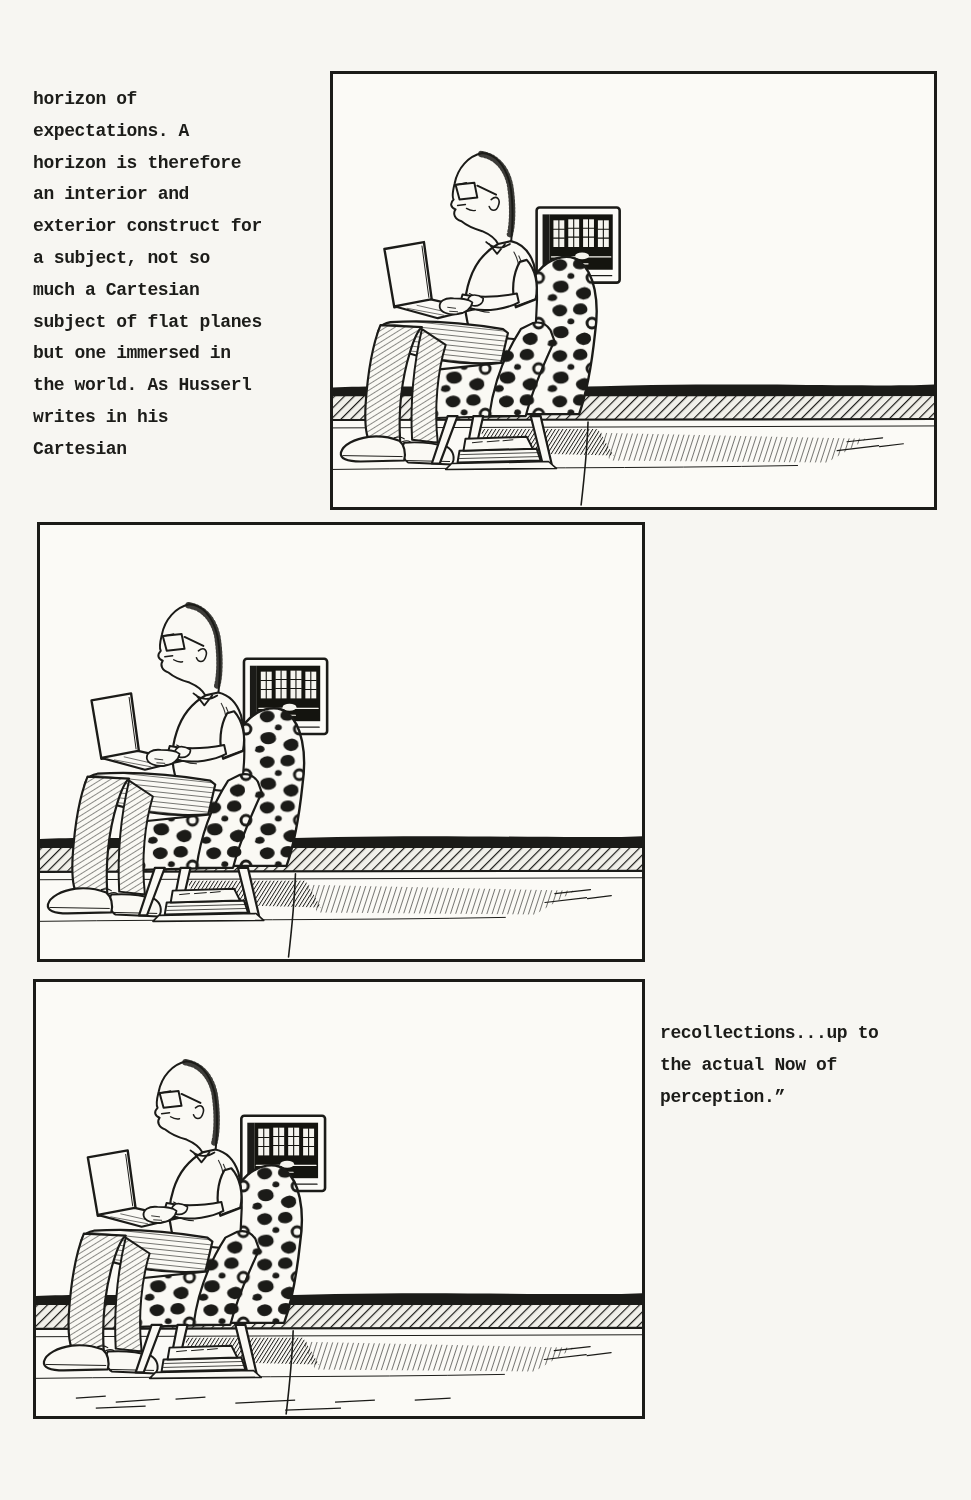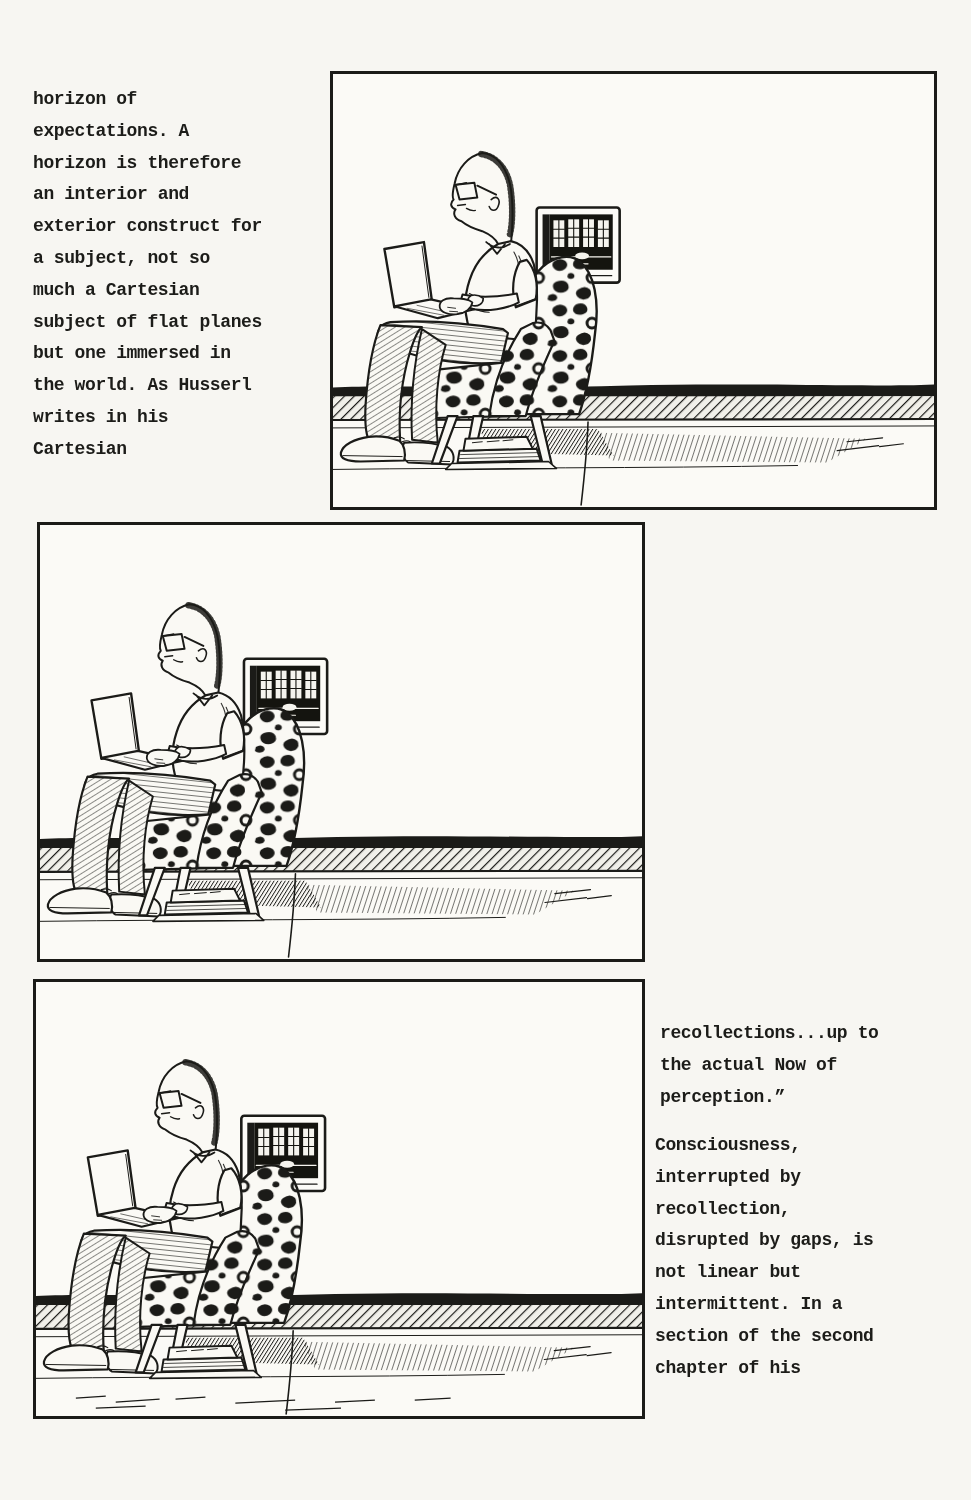--- a/index.html
+++ b/index.html
@@ -192,28 +192,20 @@
 
   <section class="panel" id="panel-2">
     <svg viewBox="0 0 608 438" preserveAspectRatio="none">
       <use href="#scene" xlink:href="#scene"></use>
     </svg>
   </section>
 
   <div class="caption" id="cap-3a">recollections...up to
 the actual Now of
 perception.”</div>
-  <div class="caption" id="cap-3b">Consciousness,
-interrupted by
-recollection,
-disrupted by gaps, is
-not linear but
-intermittent. In a
-section of the second
-chapter of his</div>
 
   <section class="panel" id="panel-3">
     <svg viewBox="0 0 608 438" preserveAspectRatio="none">
       <use href="#scene" xlink:href="#scene"></use>
       <path d="M40,420 l30,-2 M80,424 l44,-3 M140,421 l30,-2 M200,425 l60,-3 M300,424 l40,-2 M380,422 l36,-2 M60,430 l50,-2 M250,432 l56,-2" stroke="#1b1b18" stroke-width="1.3" fill="none"></path>
     </svg>
   </section>
 
 </div>
 

